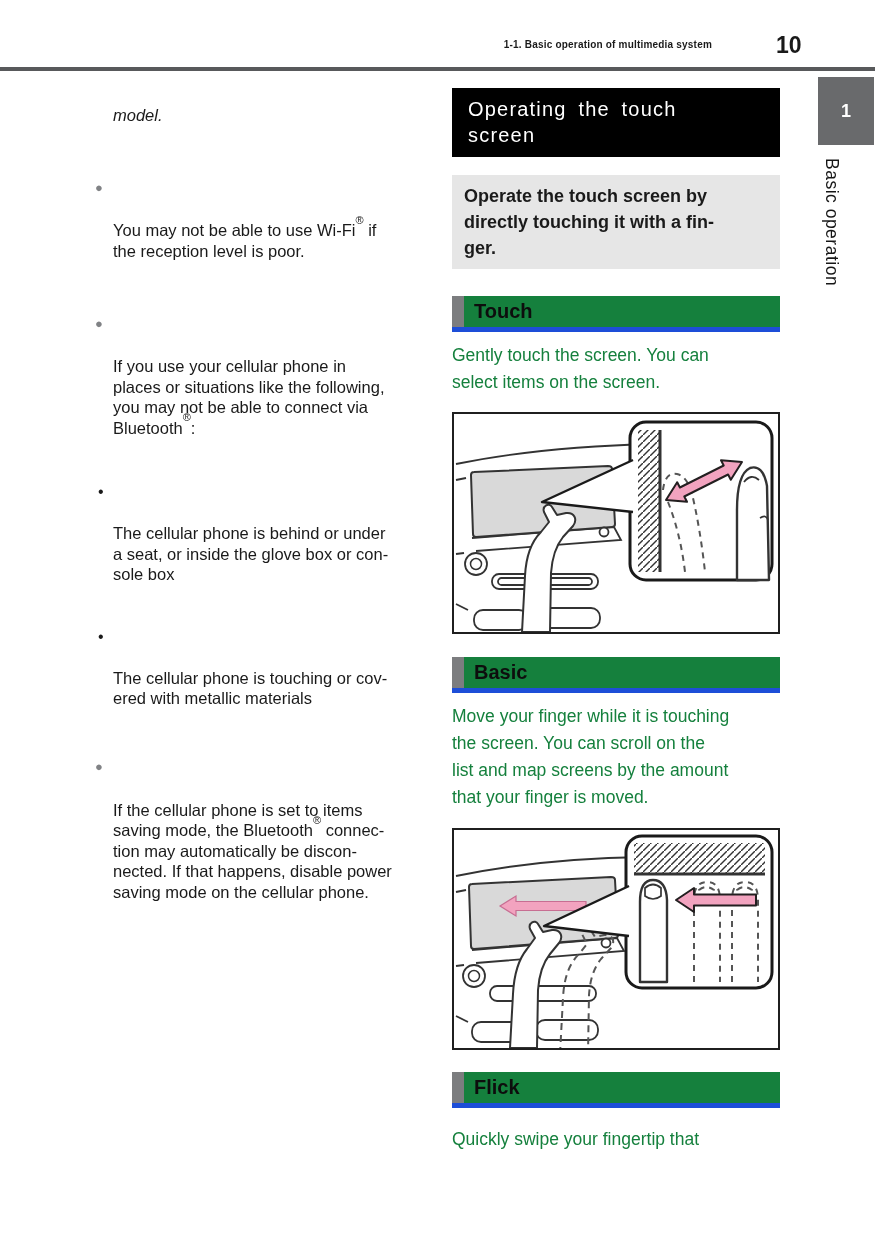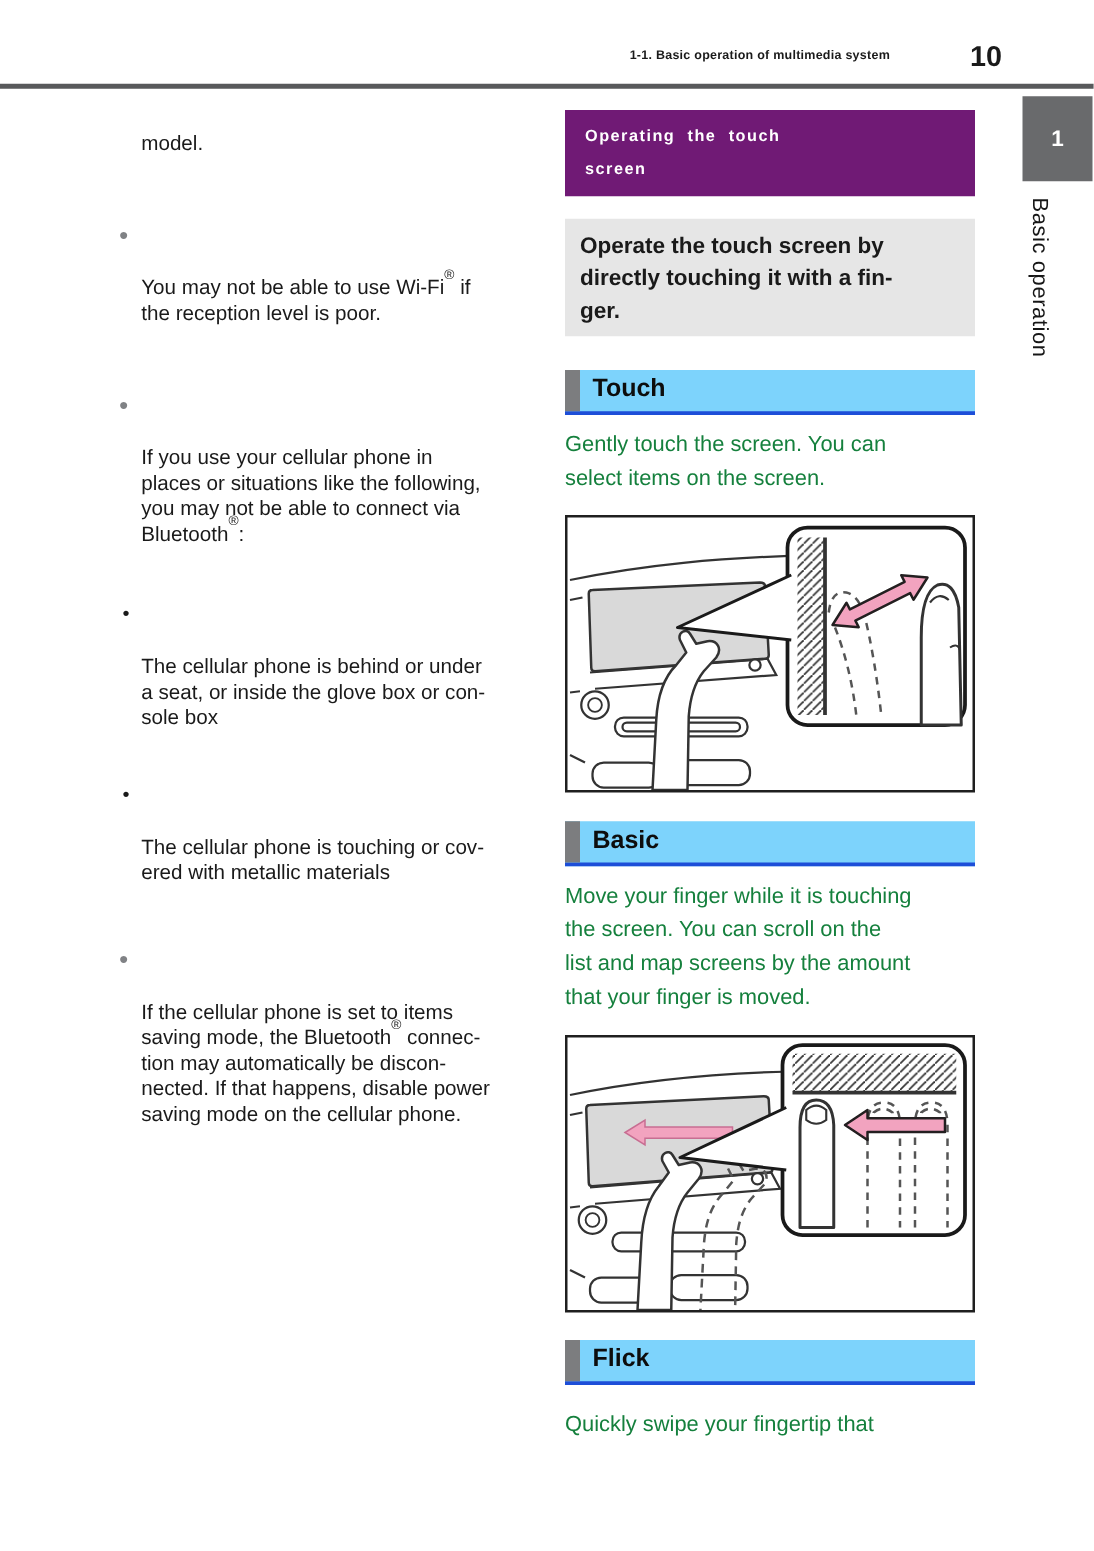--- a/index.html
+++ b/index.html
@@ -18,38 +18,38 @@
     background:#696a6c; color:#ffffff; font-size:18px; font-weight:bold;
     display:flex; align-items:center; justify-content:center;
   }
   .chapter-label {
     position:absolute; left:821px; top:158px; writing-mode:vertical-rl;
     font-size:17.5px; color:#161616; letter-spacing:.5px;
   }
 
   
   .col-left { position:absolute; left:96px; top:84px; width:342px; font-size:16.5px; line-height:20.5px; white-space:pre-line; }
-  .cont-line { margin-left:17px; }
+  .cont-line { margin-left:17px;font-style:italic; }
   .li { position:relative; padding-left:17px; }
   .li .marker-disc { position:absolute; left:-1px; top:1.5px; color:#808285; font-size:13px; line-height:13px; }
   .li .marker-dot  { position:absolute; left:2px;  top:0;     color:#1a1a1a; font-size:16px; }
   sup.reg { font-size:11px; line-height:0; position:relative; top:-6px; }
 
   
   .col-right { position:absolute; left:452px; top:88px; width:328px; }
   .title-box {
-    background:#701a75; color:#ffffff; font-weight:bold; font-size:13px;
+    background:#000000; color:#ffffff; font-weight:normal; font-size:20px;
     line-height:26px; padding:8px 10px 9px 16px; letter-spacing:1.2px; word-spacing:5px;
     white-space:pre-line;
   }
   .callout-box {
     margin-top:18px; background:#e6e6e6; font-weight:bold; font-size:18px;
     line-height:26px; padding:8px 24px 8px 12px; white-space:pre-line;
   }
-  .subhead { background:#7dd3fc; border-bottom:3px solid #1d4ed8; display:flex; height:36px; }
+  .subhead { background:#15803d; border-bottom:5px solid #1d4ed8; display:flex; height:36px; }
   .subhead .accent { width:12px; background:#7c7d7f; }
   .subhead .label  { font-weight:bold; font-size:20px; padding:4px 0 0 10px; color:#0d0d0d; }
   .body-text { font-size:17.5px; line-height:27px; white-space:pre-line; color:#15803d; }
   .figure { width:328px; height:222px; border:2px solid #1f1f1f; background:#ffffff; }
   .figure svg { display:block; }
 </style>
 </head>
 <body>
 
 <div class="running-title">1-1. Basic operation of multimedia system</div>

